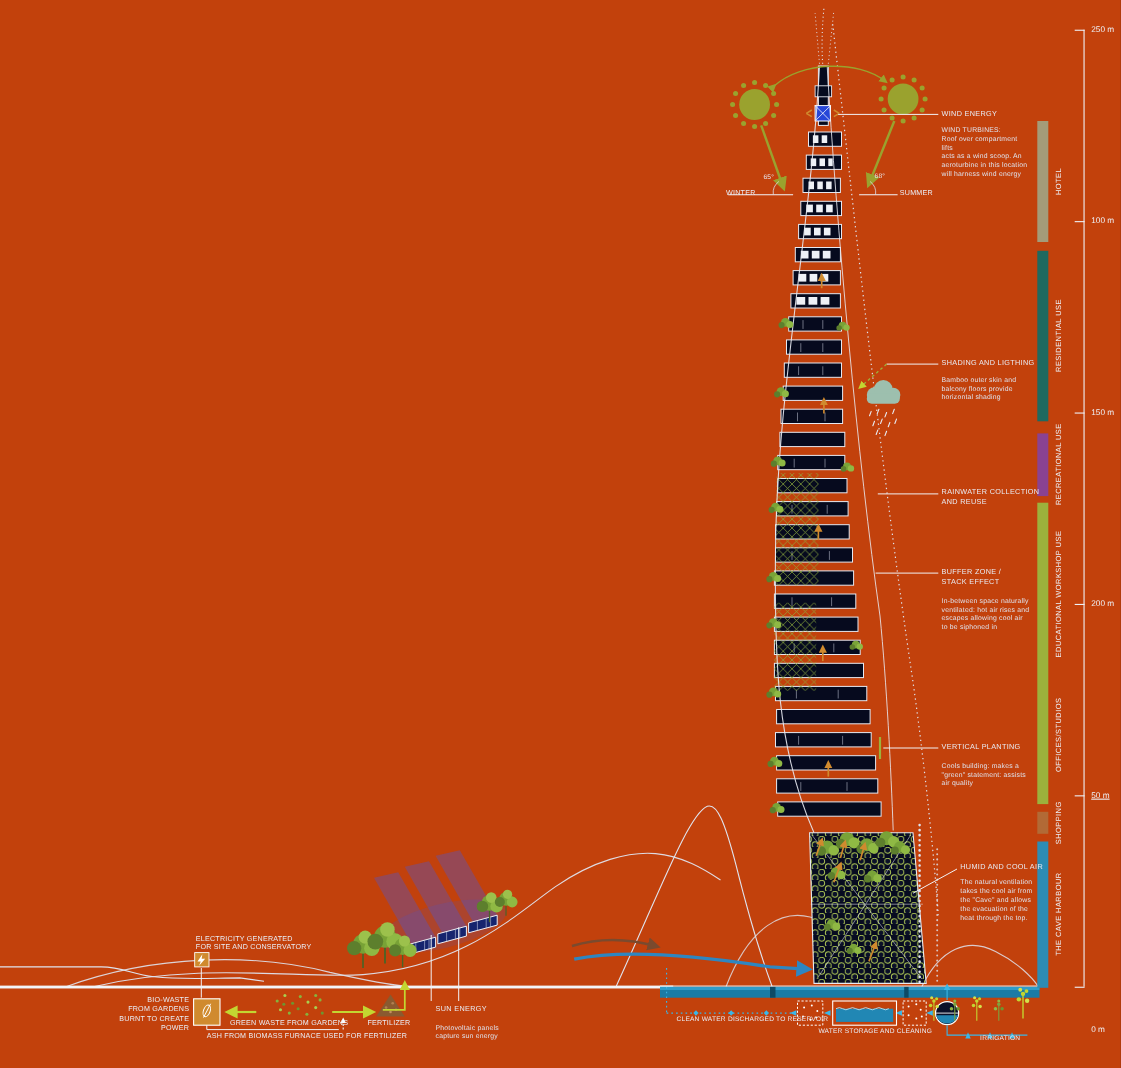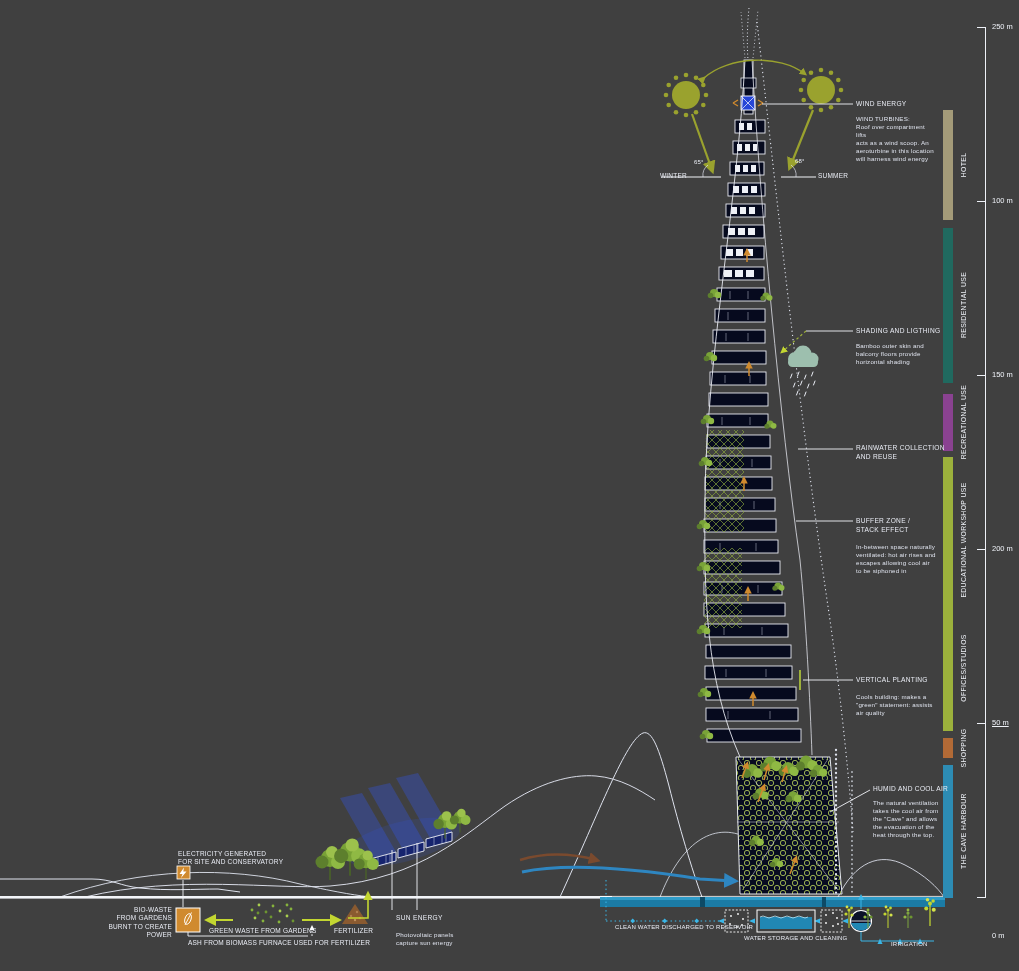--- a/index.html
+++ b/index.html
@@ -1,16 +1,16 @@
 <!DOCTYPE html>
 <html><head>
 <meta charset="utf-8">
 <style>
   html,body{margin:0;padding:0;background:#0b1029;}
-  #canvas{position:relative;width:1019px;height:971px;background:#404040;overflow:hidden;
+  #canvas{position:relative;width:1019px;height:971px;background:#c2410c;overflow:hidden;
           font-family:"Liberation Sans",sans-serif;}
   svg{position:absolute;left:0;top:0;}
   .t{position:absolute;color:#e9ecf4;font-size:6.5px;line-height:1.3;white-space:pre-line;
      letter-spacing:.2px;}
   .title{font-size:6.6px;letter-spacing:.3px;}
   .body{font-size:6.2px;color:#dfe3ee;}
   .tick-label{position:absolute;left:992px;color:#eef1f7;font-size:7.5px;}
   .tick{position:absolute;left:977px;width:9px;height:1px;background:#eef1f7;}
   .scale-line{position:absolute;left:985px;width:1px;background:#eef1f7;}
   .band{position:absolute;left:943px;width:10px;}

